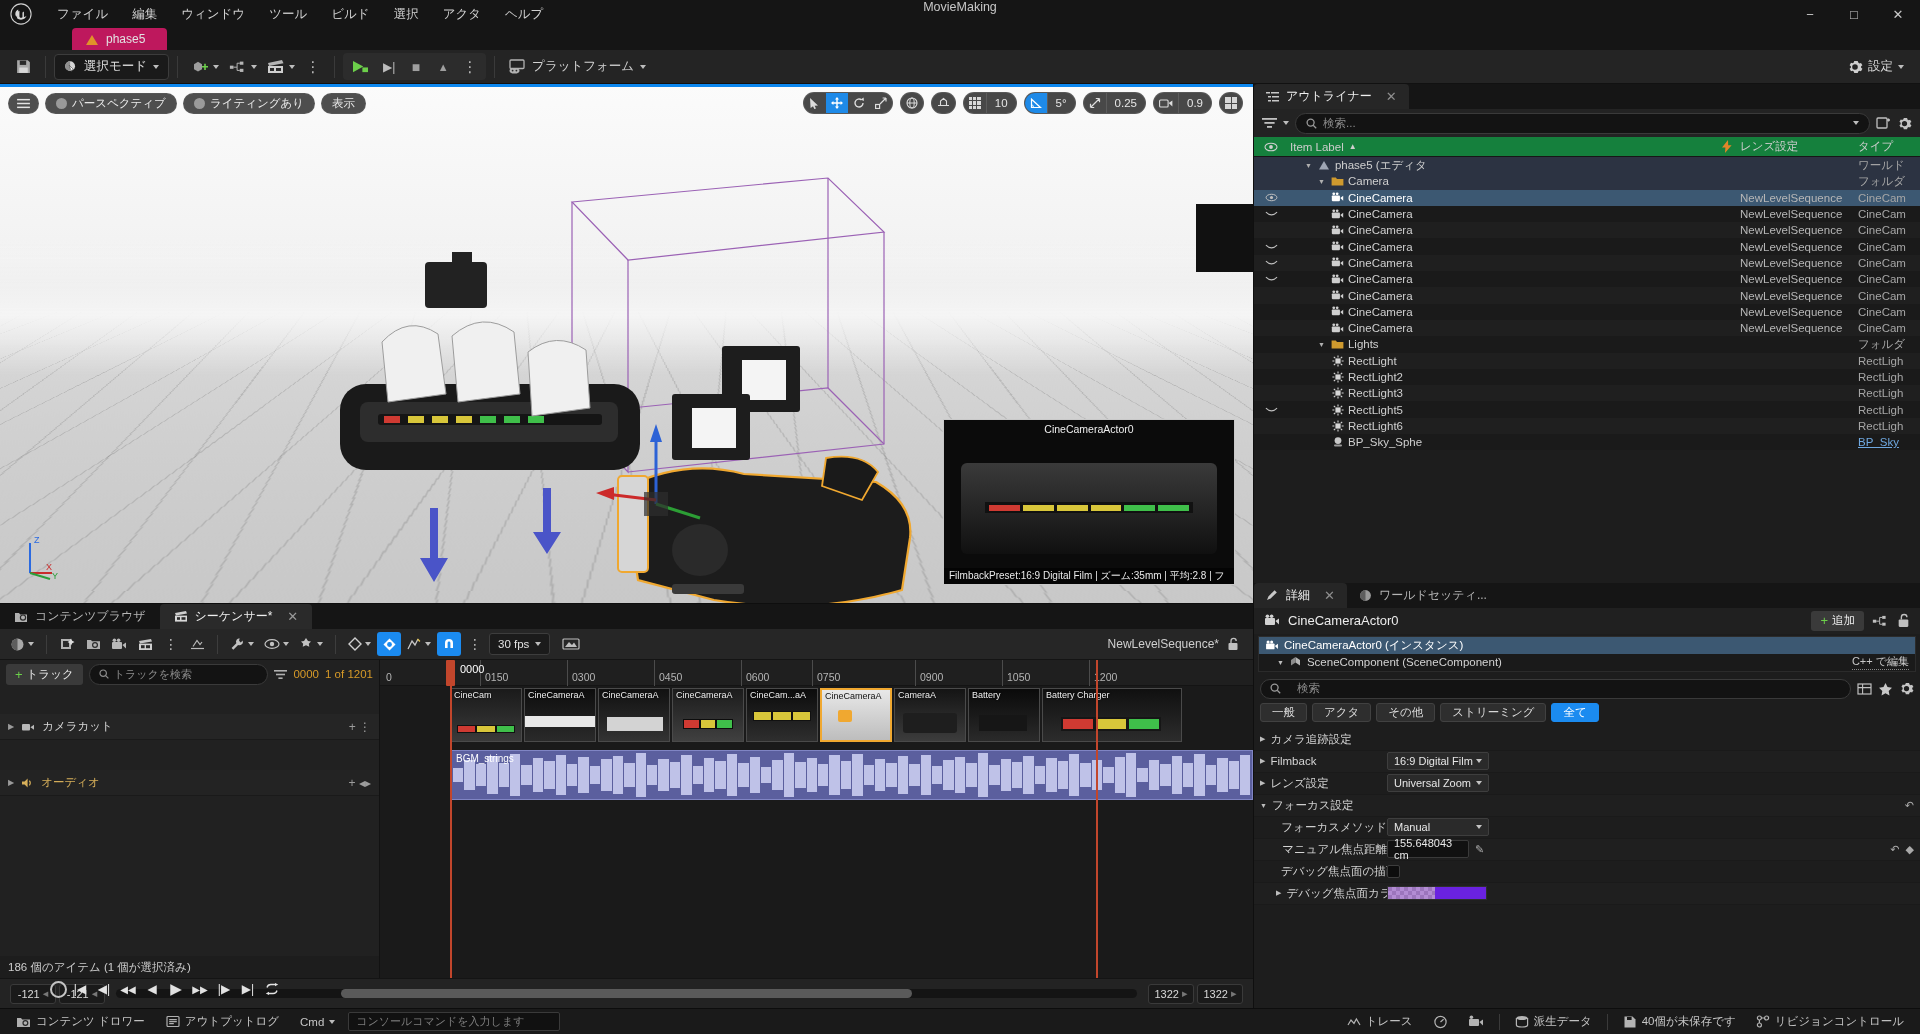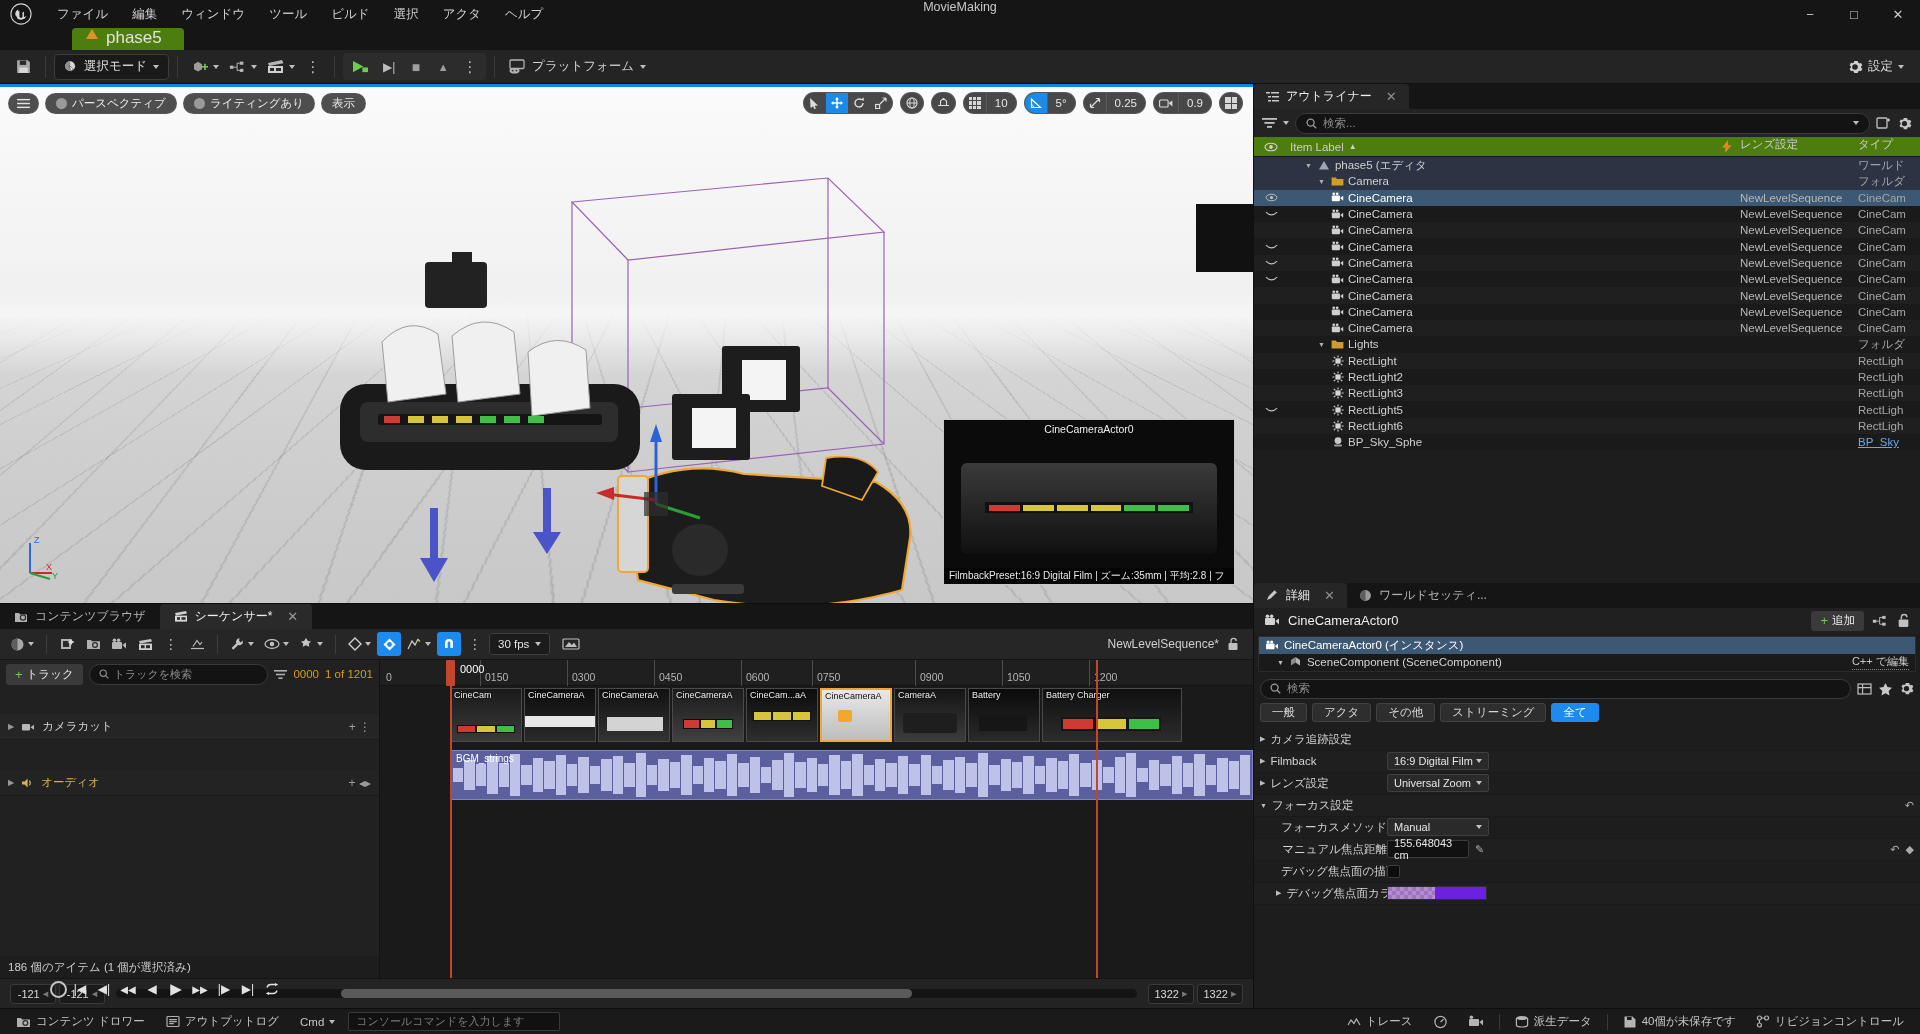--- a/index.html
+++ b/index.html
@@ -17,22 +17,22 @@
   .ue-logo{width:42px;height:28px;display:flex;align-items:center;justify-content:center;}
   .ue-logo svg{width:22px;height:22px;}
   .menubar{display:flex;align-items:center;height:28px;gap:2px;margin-left:4px;}
   .menubar .mi{padding:4px 11px;font-size:12.5px;color:#cfcfcf;border-radius:2px;cursor:default;white-space:nowrap;}
   .proj-title{position:absolute;left:0;right:0;text-align:center;font-size:12.5px;color:#c8c8c8;pointer-events:none;}
   .win-btns{margin-left:auto;display:flex;height:28px;}
   .win-btns div{width:44px;height:28px;display:flex;align-items:center;justify-content:center;color:#c9c9c9;font-size:13px;}
 
   
   .tabrow{height:22px;background:#151515;display:flex;align-items:flex-end;flex:0 0 22px;padding-left:72px;}
-  .lvl-tab{height:22px;background:#4d7c0f;display:flex;gap:7px;
-           padding:0 22px 0 14px;border-radius:4px 4px 0 0;font-size:17px;color:#e2e2e2;}
+  .lvl-tab{height:22px;background:#be185d;display:flex;align-items:center;gap:7px;
+           padding:0 22px 0 14px;border-radius:4px 4px 0 0;font-size:12px;color:#e2e2e2;}
   .tri-ico{width:13px;height:11px;position:relative;}
   .tri-ico::after{content:"";position:absolute;left:0;top:1px;width:0;height:0;
       border-left:6.5px solid transparent;border-right:6.5px solid transparent;border-bottom:10px solid #e0922a;}
 
   
   .toolbar{height:34px;background:#242424;border-bottom:1px solid #111;display:flex;align-items:center;flex:0 0 34px;gap:0;}
   .tb-sep{width:1px;height:22px;background:#3a3a3a;margin:0 8px;}
   .tb-btn{height:26px;min-width:26px;display:flex;align-items:center;justify-content:center;gap:4px;
           padding:0 5px;border-radius:3px;color:#d3d3d3;cursor:default;}
   .mode-btn{background:#1a1a1a;border:1px solid #3c3c3c;border-radius:4px;height:26px;
@@ -140,21 +140,21 @@
   .scroll-tr{flex:1;height:9px;background:#141414;border-radius:5px;margin:0 8px;position:relative;}
   .scroll-th{position:absolute;left:22%;width:56%;top:0;bottom:0;background:#5a5a5a;border-radius:5px;}
 
   
   .pan-tabs{height:25px;background:#151515;display:flex;align-items:flex-end;flex:0 0 25px;}
   .pan-tab{height:25px;display:flex;align-items:center;gap:7px;padding:0 12px;font-size:12px;color:#b4b4b4;}
   .pan-tab.on{background:#262626;color:#f0f0f0;border-radius:4px 4px 0 0;}
   .pan-tab .x{margin-left:7px;color:#8f8f8f;font-size:13px;}
   .out-tb{height:28px;background:#232323;display:flex;align-items:center;gap:6px;padding:0 8px;flex:0 0 28px;}
   .osearch{flex:1;height:21px;background:#131313;border:1px solid #3a3a3a;border-radius:11px;display:flex;align-items:center;gap:6px;padding:0 10px;font-size:11.5px;color:#8c8c8c;}
-  .out-hdr{height:20px;background:#4d7c0f;display:flex;font-size:11.5px;color:#cdcdcd;
+  .out-hdr{height:20px;background:#15803d;display:flex;align-items:center;font-size:11.5px;color:#cdcdcd;
       border-bottom:1px solid #171717;flex:0 0 20px;}
   .oh-eye{width:34px;display:flex;align-items:center;justify-content:center;}
   .oh-lbl{flex:1;display:flex;align-items:center;gap:5px;padding-left:2px;}
   .oh-bolt{width:26px;display:flex;align-items:center;justify-content:center;color:#e08b2a;}
   .oh-seq{width:118px;}
   .oh-type{width:62px;}
   .out-list{flex:1;overflow:hidden;position:relative;background:#1d1d1d;}
   .orow{height:16.3px;display:flex;align-items:center;font-size:11.5px;color:#cfcfcf;}
   .orow:nth-child(odd){background:#1f1f1f;}
   .orow:nth-child(even){background:#1a1a1a;}
@@ -173,21 +173,21 @@
   
   .det{flex:1;display:flex;flex-direction:column;min-height:0;background:#1d1d1d;}
   .det-name{height:26px;display:flex;align-items:center;gap:8px;padding:0 10px;flex:0 0 26px;background:#202020;}
   .det-name .nm{font-size:13px;color:#ececec;}
   .addbtn{margin-left:auto;height:20px;background:#3a3a3a;border-radius:3px;display:flex;align-items:center;gap:4px;padding:0 9px;font-size:11.5px;color:#eee;}
   .comp-list{background:#1a1a1a;border:1px solid #2b2b2b;margin:2px 4px;flex:0 0 auto;}
   .comp-row{height:17px;display:flex;align-items:center;gap:5px;padding:0 6px;font-size:11.5px;color:#d2d2d2;}
   .comp-row.sel{background:#3c5872;color:#fff;}
   .cpp{margin-left:auto;font-size:11px;color:#c9c9c9;border-bottom:1px dotted #8a8a8a;}
   .det-search{height:24px;display:flex;align-items:center;gap:6px;padding:0 6px;flex:0 0 24px;margin-top:3px;}
-  .dsearch{flex:1;height:20px;background:#131313;border:1px solid #3a3a3a;border-radius:10px;display:flex;align-items:center;gap:6px;padding:0 9px;font-size:11.5px;color:#8c8c8c;}
+  .dsearch{flex:1;height:20px;background:#131313;border:1px solid #3a3a3a;border-radius:10px;display:flex;align-items:center;gap:16px;padding:0 9px;font-size:11.5px;color:#8c8c8c;}
   .filters{height:24px;display:flex;align-items:center;gap:5px;padding:0 6px;flex:0 0 24px;}
   .fbtn{height:19px;background:#2e2e2e;border:1px solid #414141;border-radius:3px;padding:0 11px;display:flex;align-items:center;font-size:11.5px;color:#dcdcdc;}
   .fbtn.on{background:#1b8bf0;border-color:#1b8bf0;color:#fff;}
   .props{flex:1;overflow:hidden;margin-top:4px;}
   .prow{height:22px;display:flex;align-items:center;font-size:11.5px;color:#d4d4d4;border-bottom:1px solid #1a1a1a;}
   .prow:nth-child(even){background:#1f1f1f;}
   .p-lbl{width:133px;display:flex;align-items:center;gap:5px;padding-left:6px;white-space:nowrap;overflow:hidden;}
   .p-lbl.ind1{padding-left:22px;}
   .p-val{flex:1;display:flex;align-items:center;gap:6px;padding-right:6px;}
   .combo{height:18px;flex:1;max-width:102px;background:#2a2a2a;border:1px solid #3e3e3e;border-radius:2px;

